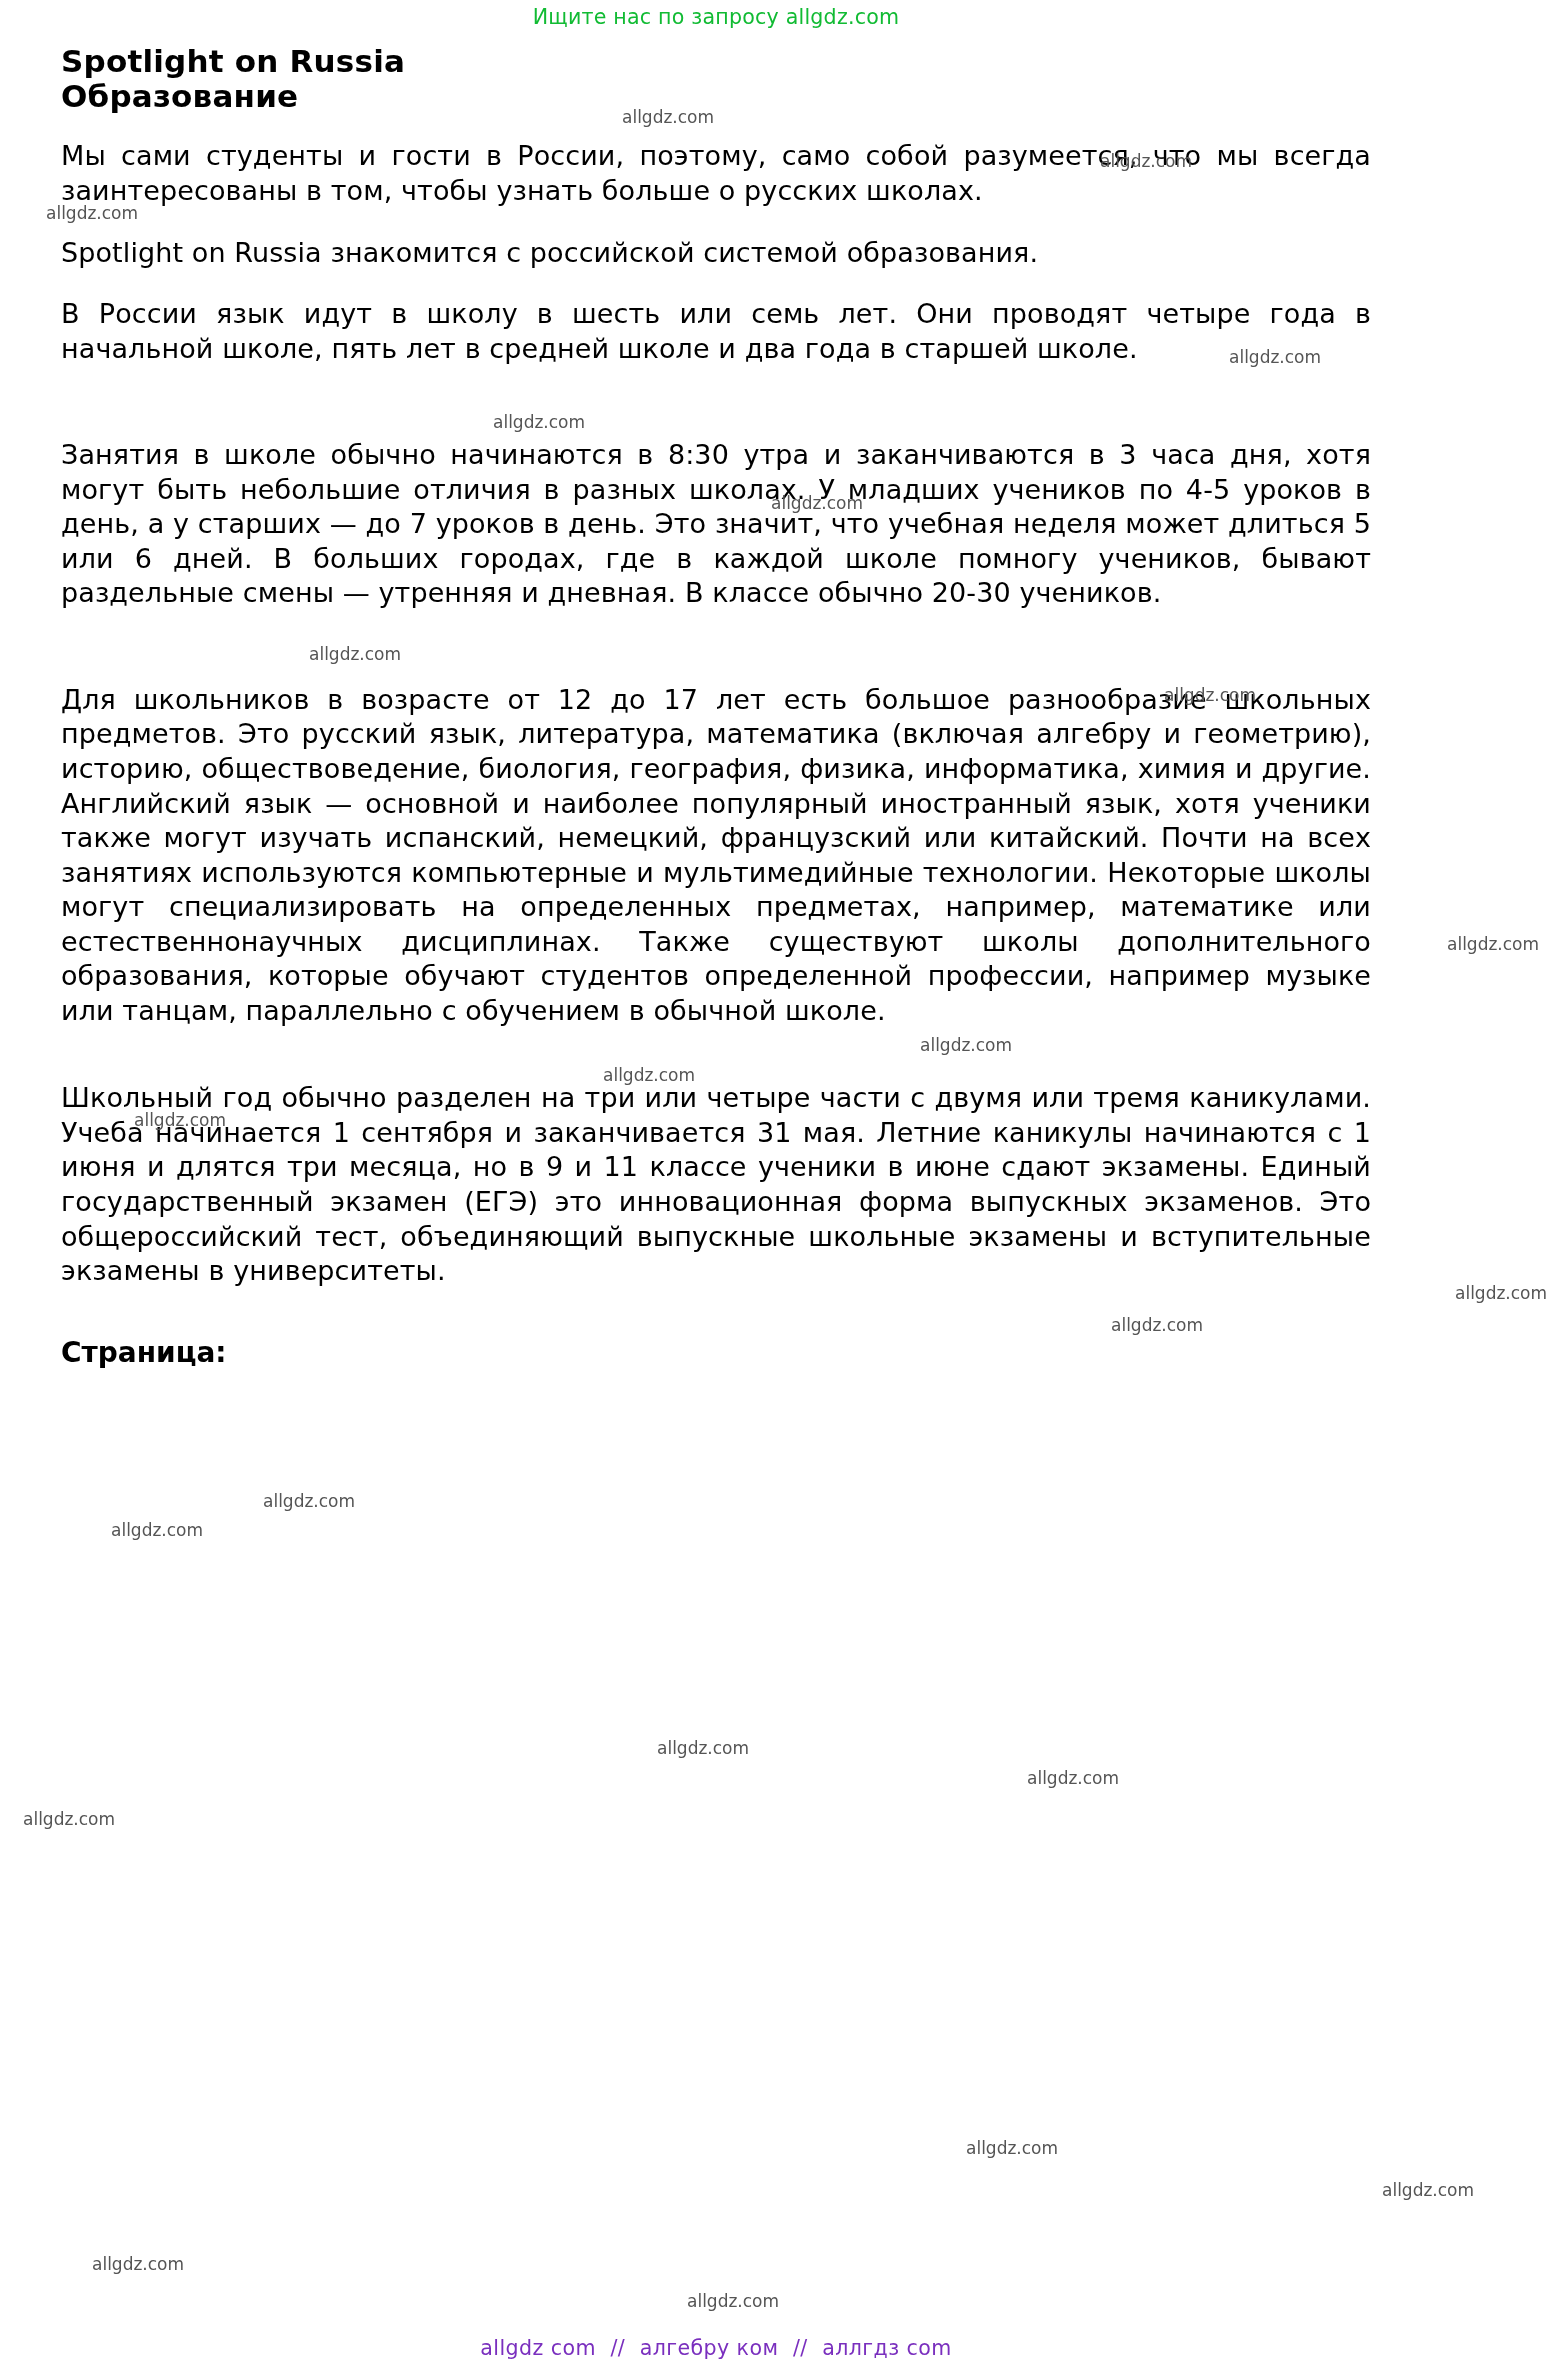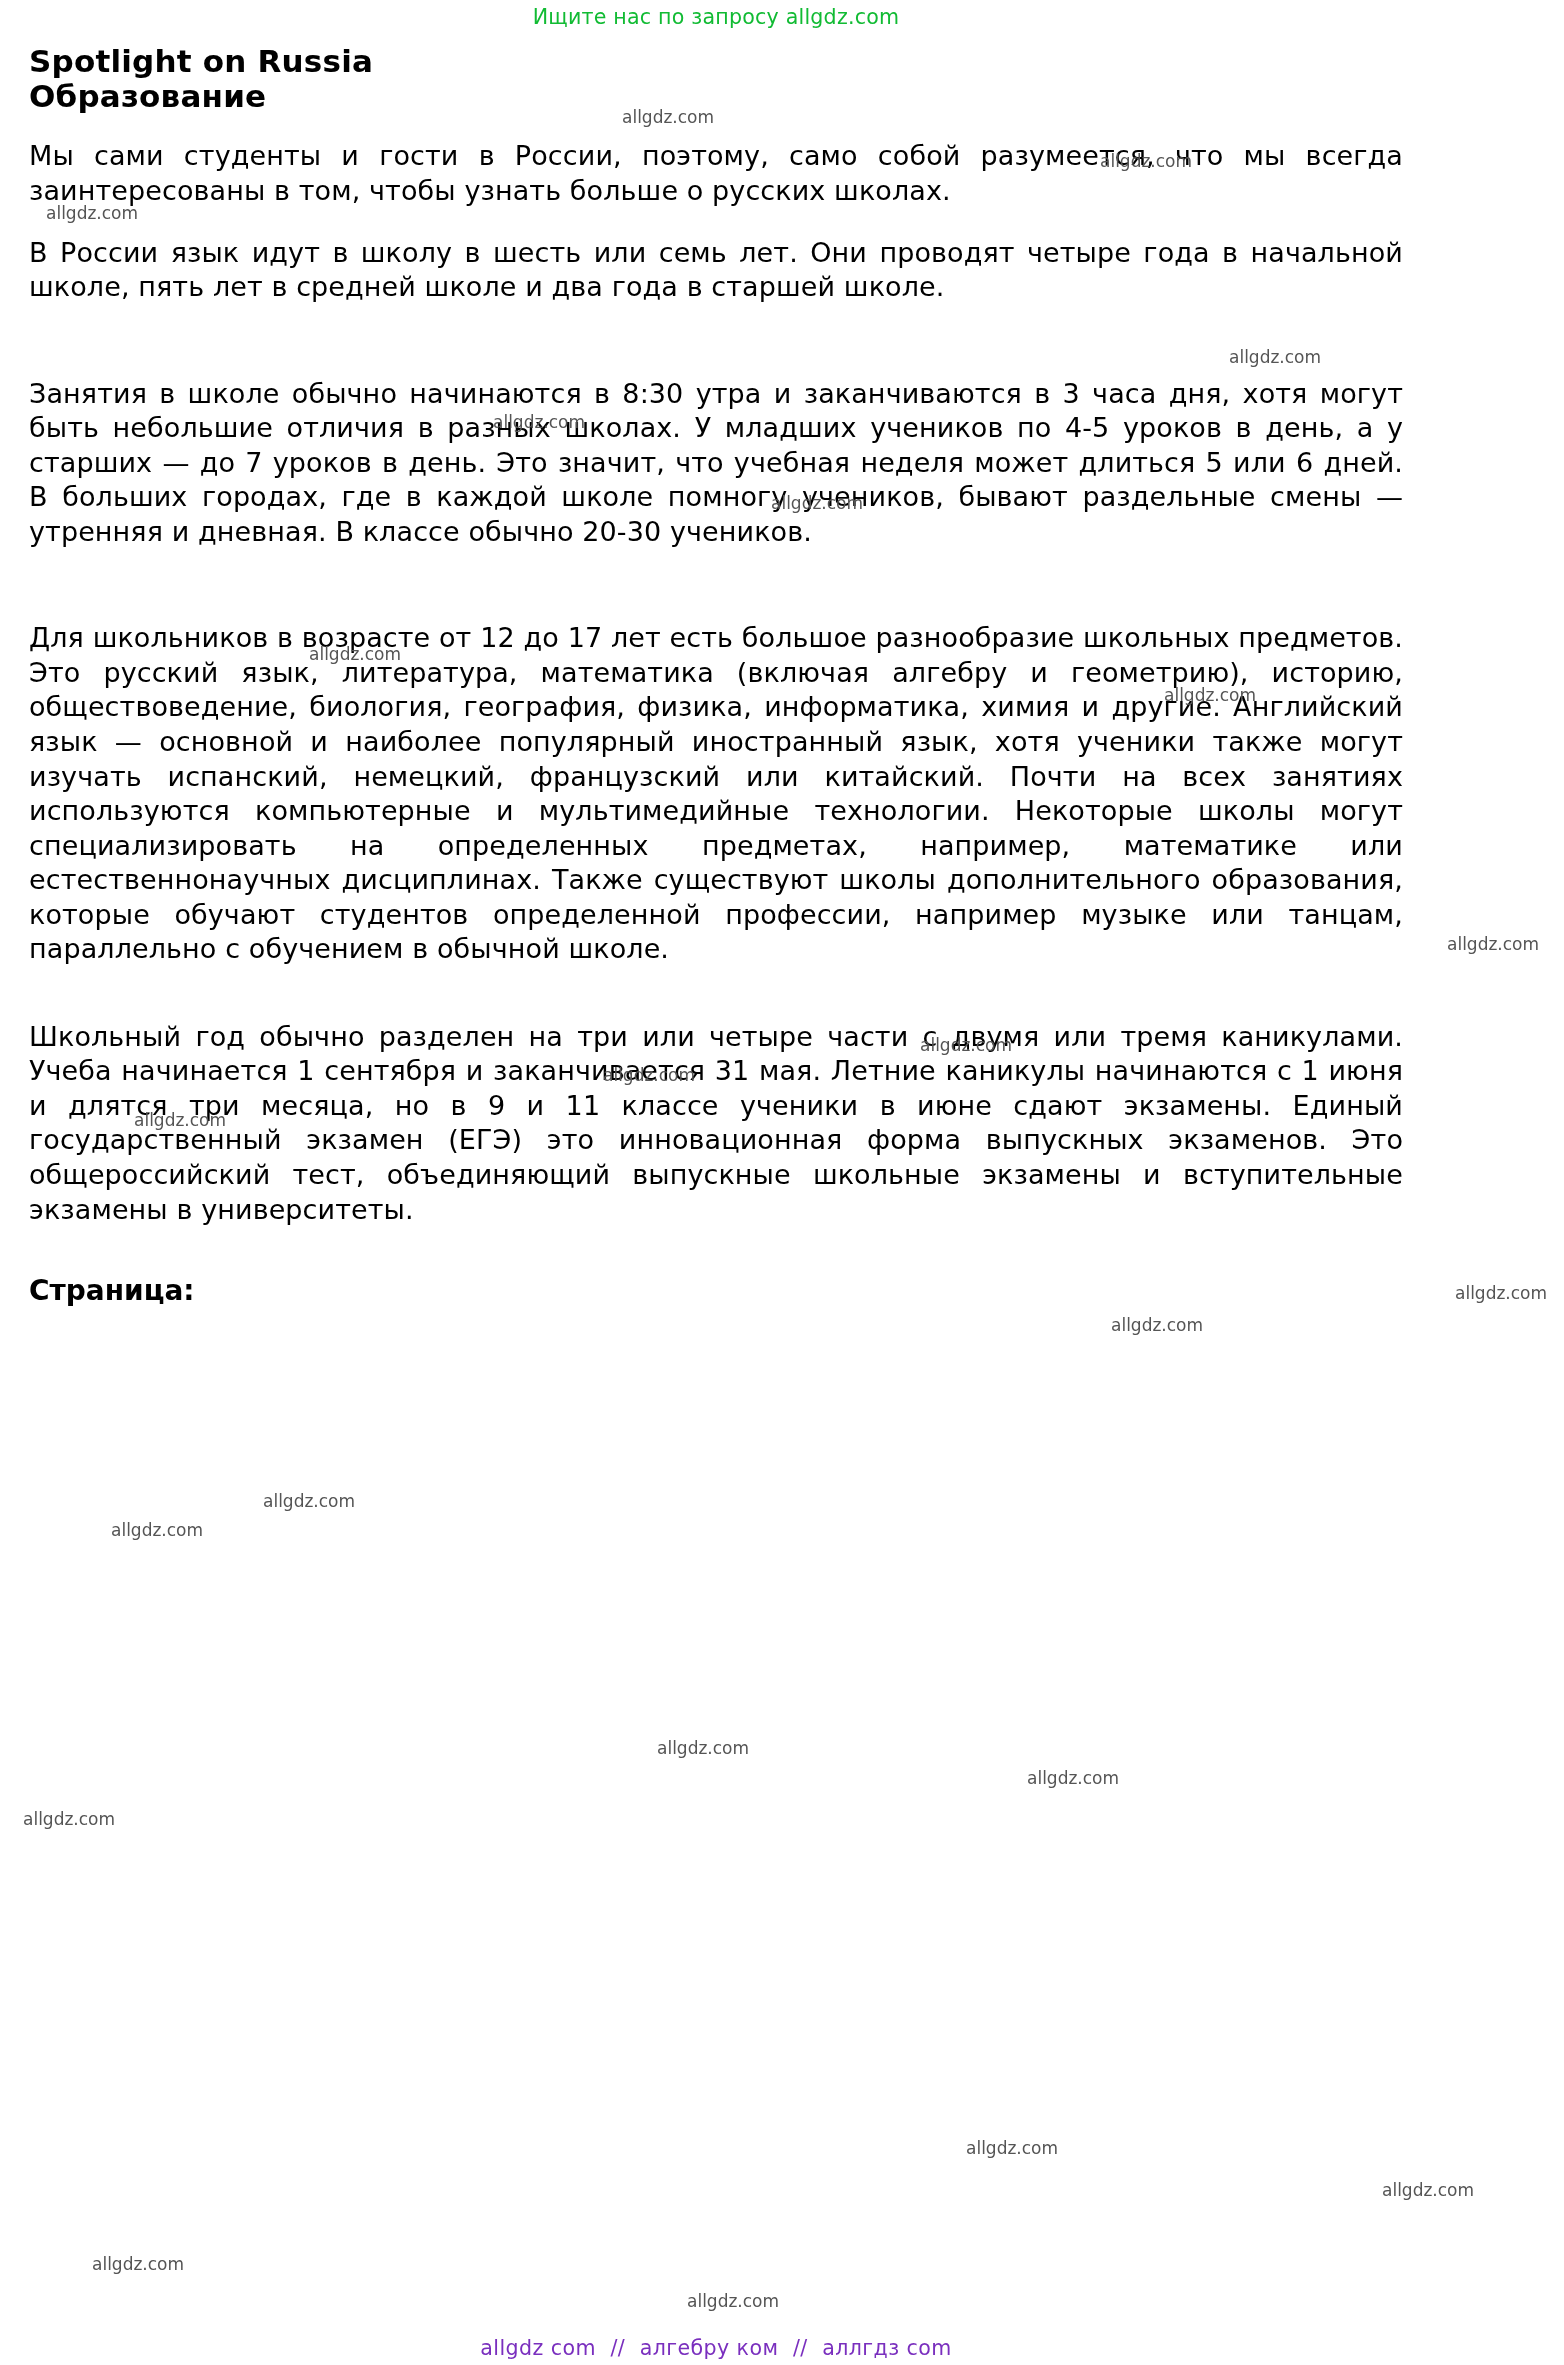--- a/index.html
+++ b/index.html
@@ -13,21 +13,21 @@
     font-family: "DejaVu Sans", sans-serif;
     color: #000000;
     position: relative;
     overflow: hidden;
   }
   .page {
     position: relative;
     width: 1432px;
     height: 2366px;
     box-sizing: border-box;
-    padding: 0 29px;
+    padding: 0 61px;
   }
   .top-banner {
     position: absolute;
     top: 4.6px;
     left: 0;
     width: 100%;
     text-align: center;
     font-size: 20.6px;
     color: #11bb33;
     font-family: "DejaVu Sans", sans-serif;
@@ -89,20 +89,21 @@
 <div class="page">
 
   <div class="top-banner">Ищите нас по запросу allgdz.com</div>
 
   <div class="title-block">
     <div class="title-line">Spotlight on Russia</div>
     <div class="title-line">Образование</div>
   </div>
 
   <p class="body-text">Мы сами студенты и гости в России, поэтому, само собой разумеется, что мы всегда заинтересованы в том, чтобы узнать больше о русских школах.</p>
+  <p class="body-text">Spotlight on Russia знакомится с российской системой образования.</p>
   <p class="body-text">В России язык идут в школу в шесть или семь лет. Они проводят четыре года в начальной школе, пять лет в средней школе и два года в старшей школе.</p>
   <p class="body-text para-gap-large">Занятия в школе обычно начинаются в 8:30 утра и заканчиваются в 3 часа дня, хотя могут быть небольшие отличия в разных школах. У младших учеников по 4-5 уроков в день, а у старших — до 7 уроков в день. Это значит, что учебная неделя может длиться 5 или 6 дней. В больших городах, где в каждой школе помногу учеников, бывают раздельные смены — утренняя и дневная. В классе обычно 20-30 учеников.</p>
   <p class="body-text para-gap-large">Для школьников в возрасте от 12 до 17 лет есть большое разнообразие школьных предметов. Это русский язык, литература, математика (включая алгебру и геометрию), историю, обществоведение, биология, география, физика, информатика, химия и другие. Английский язык — основной и наиболее популярный иностранный язык, хотя ученики также могут изучать испанский, немецкий, французский или китайский. Почти на всех занятиях используются компьютерные и мультимедийные технологии. Некоторые школы могут специализировать на определенных предметах, например, математике или естественнонаучных дисциплинах. Также существуют школы дополнительного образования, которые обучают студентов определенной профессии, например музыке или танцам, параллельно с обучением в обычной школе.</p>
   <p class="body-text para-gap-xl">Школьный год обычно разделен на три или четыре части с двумя или тремя каникулами. Учеба начинается 1 сентября и заканчивается 31 мая. Летние каникулы начинаются с 1 июня и длятся три месяца, но в 9 и 11 классе ученики в июне сдают экзамены. Единый государственный экзамен (ЕГЭ) это инновационная форма выпускных экзаменов. Это общероссийский тест, объединяющий выпускные школьные экзамены и вступительные экзамены в университеты.</p>
 
   <div class="discuss">Страница:</div>
 
   <div class="footer">
     <span>allgdz com</span>
     <span class="sep">//</span>

